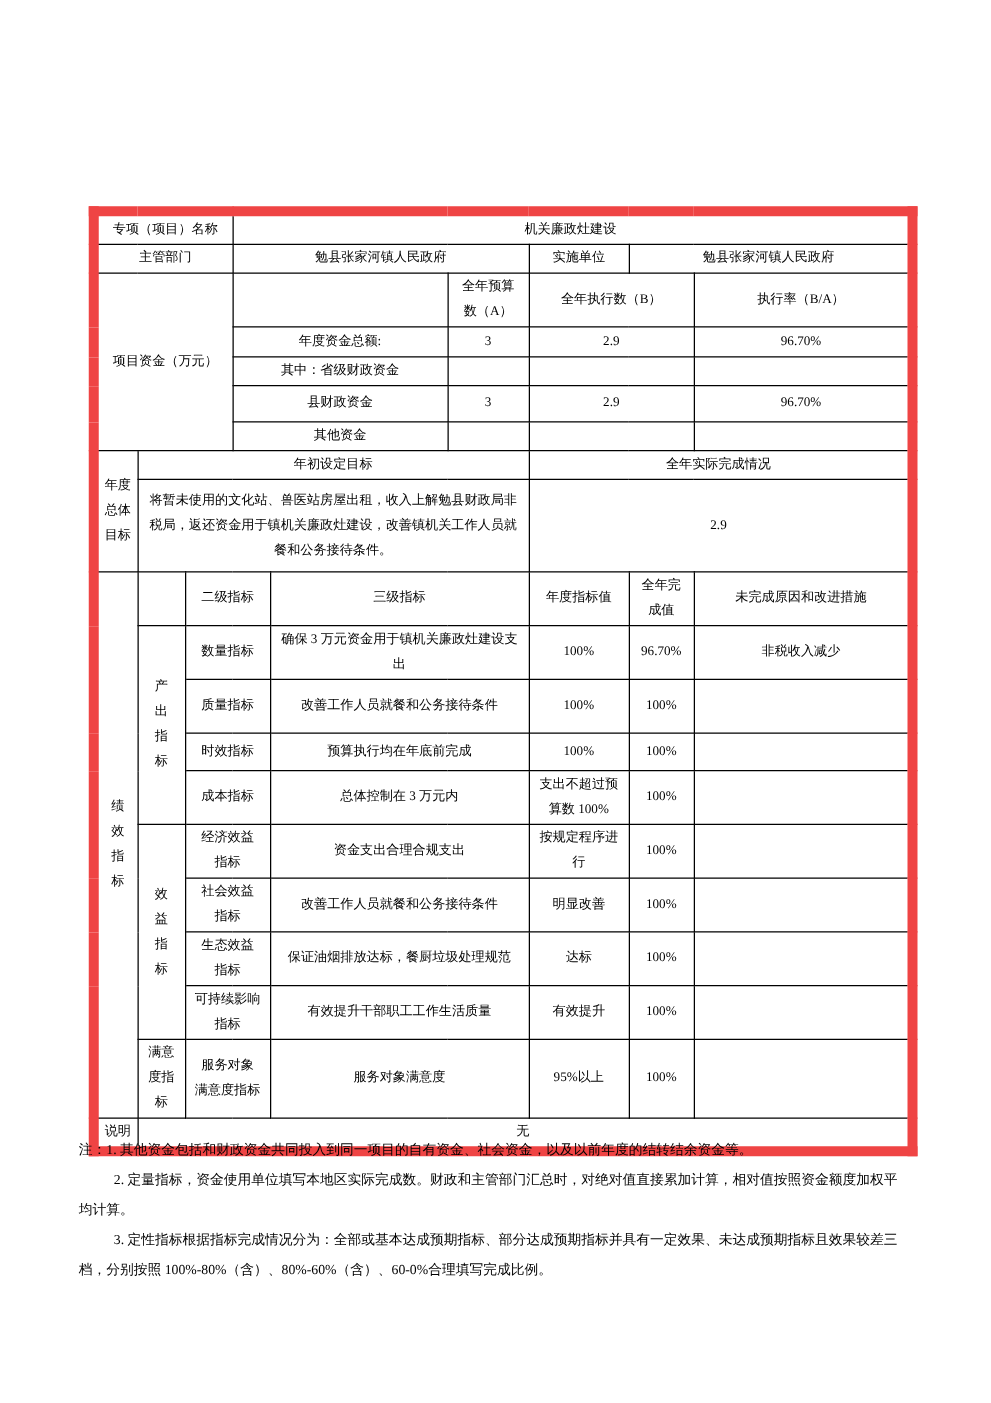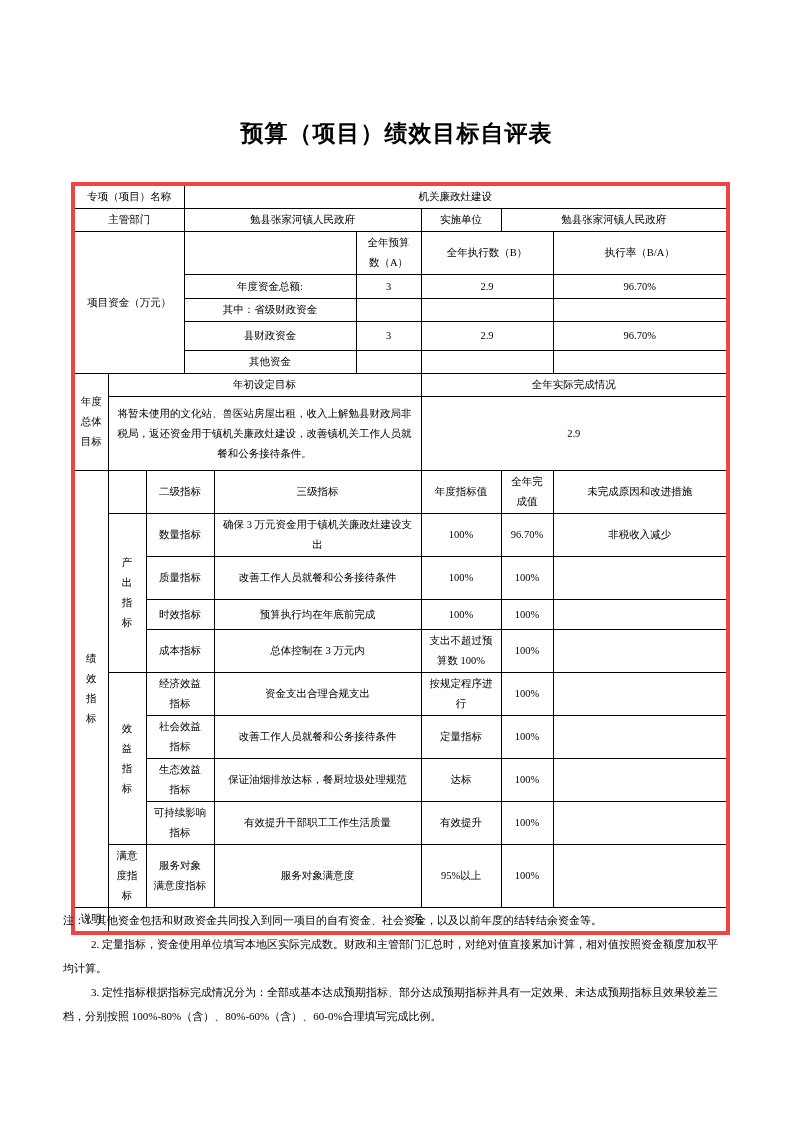--- a/index.html
+++ b/index.html
@@ -15,23 +15,23 @@
   }
   .title {
     position: absolute; top: 118px; left: 0; width: 793px;
     text-align: center; font-size: 23px; font-weight: bold; letter-spacing: 1px;
   }
   .subtitle {
     position: absolute; top: 161px; left: 0; width: 793px;
     text-align: center; font-size: 11px;
   }
   table.doc-table {
-    position: absolute; left: 71px; top: 182px; width: 656px;
+    position: absolute; left: 71px; top: 165px; width: 656px;
     border-collapse: collapse; table-layout: fixed;
-    font-size: 10.5px; border: 4px solid #ef4444;
+    font-size: 10.5px; border: 8px solid #ef4444;
   }
   .doc-table td {
     border: 1px solid #000;
     text-align: center; vertical-align: middle;
     line-height: 20px; padding: 1px 2px; overflow: hidden;
   }
   .pre   { white-space: pre-line; }
   .left  { text-align: left; }
   .pl6   { padding-left: 6px; }
   .pl40  { padding-left: 40px; }
@@ -49,21 +49,20 @@
   .pagenum {
     position: absolute; top: 1037px; left: 0; width: 793px;
     text-align: center; font-size: 11px; letter-spacing: 2px;
   }
 </style>
 </head>
 <body>
 
 <div class="page">
 
-  <div class="title">预算（项目）绩效目标自评表</div>
 
   <table class="doc-table">
     <colgroup>
       <col style="width:35px">
         <col style="width:38px">
         <col style="width:38px">
       <col style="width:30px">
         <col style="width:142px">
         <col style="width:65px">
       <col style="width:80px">
@@ -190,21 +189,21 @@
       <td colspan="2">资金支出合理合规支出</td>
       <td class="pre">按规定程序进
 行</td>
       <td>100%</td>
       <td></td>
     </tr>
     <tr style="height:42px">
       <td colspan="2" class="pre">社会效益
 指标</td>
       <td colspan="2">改善工作人员就餐和公务接待条件</td>
-      <td>定量指标</td>
+      <td>明显改善</td>
       <td>100%</td>
       <td></td>
     </tr>
     <tr style="height:42px">
       <td colspan="2" class="pre">生态效益
 指标</td>
       <td colspan="2">保证油烟排放达标，餐厨垃圾处理规范</td>
       <td>达标</td>
       <td>100%</td>
       <td></td>

